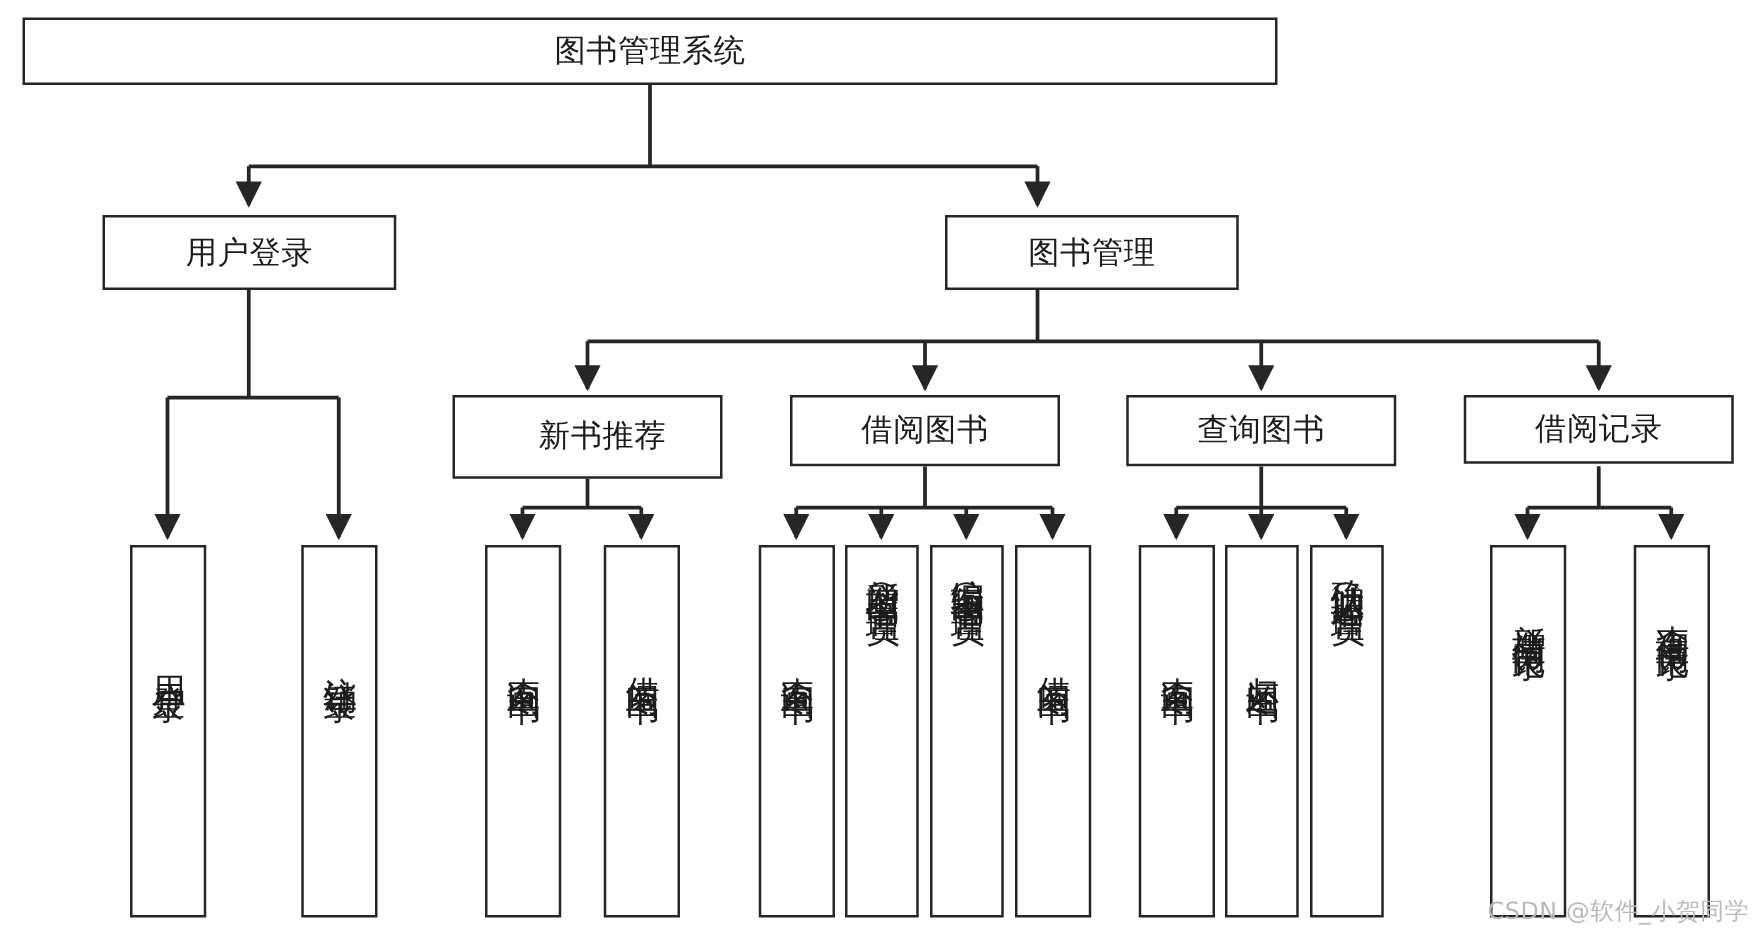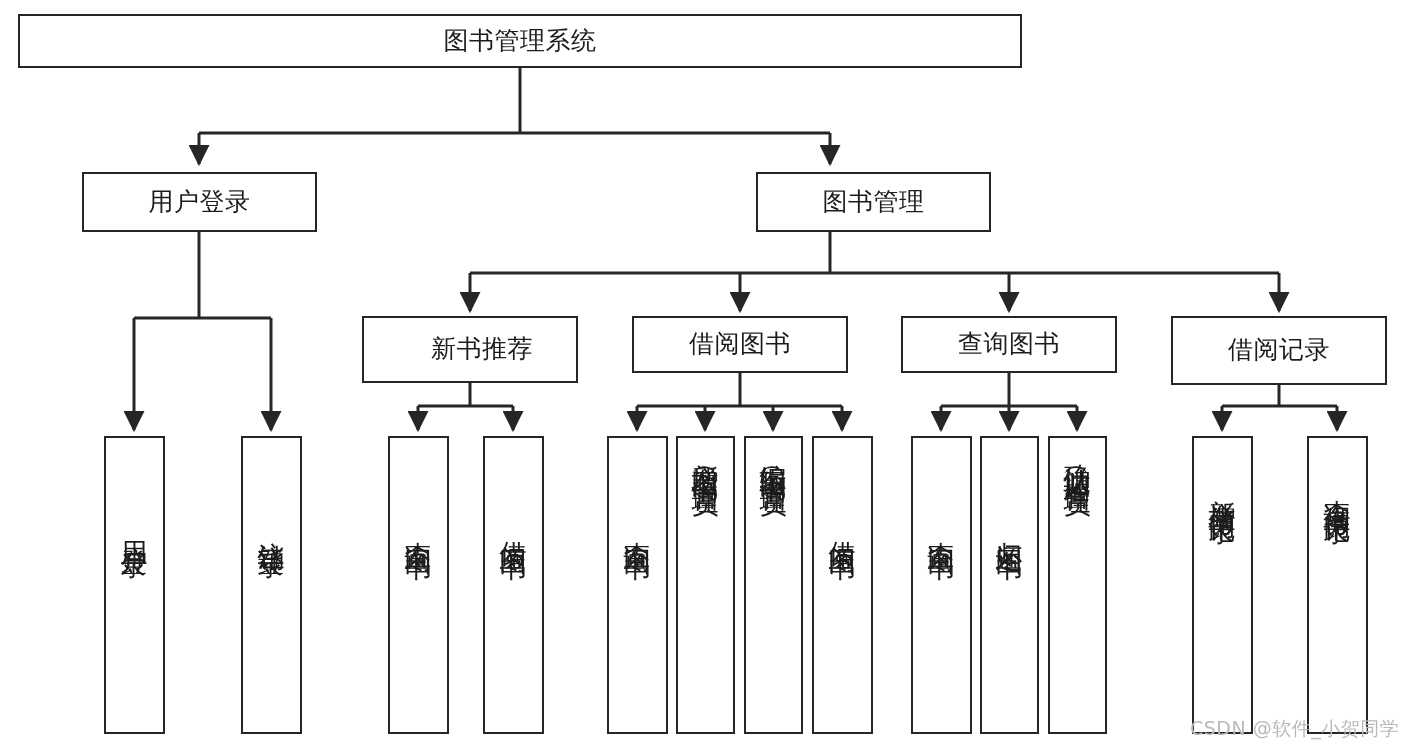--- a/index.html
+++ b/index.html
@@ -132,21 +132,21 @@
 
   <div class="node h" style="left:362px;top:316px;width:216px;height:67px;padding-left:24px;">
     <span class="lbl">新书推荐</span>
   </div>
   <div class="node h" style="left:632px;top:316px;width:216px;height:57px;">
     <span class="lbl">借阅图书</span>
   </div>
   <div class="node h" style="left:901px;top:316px;width:216px;height:57px;">
     <span class="lbl">查询图书</span>
   </div>
-  <div class="node h" style="left:1171px;top:316px;width:216px;height:69px;">
+  <div class="node h" style="left:1171px;top:316px;width:216px;height:55px;">
     <span class="lbl">借阅记录</span>
   </div>
 
   <div class="node v" style="left:104px;top:436px;width:61px;height:298px;padding-top:82px;">
     <span class="lbl">用户登录</span>
   </div>
   <div class="node v" style="left:241px;top:436px;width:61px;height:298px;padding-top:82px;">
     <span class="lbl">注销登录</span>
   </div>
 

